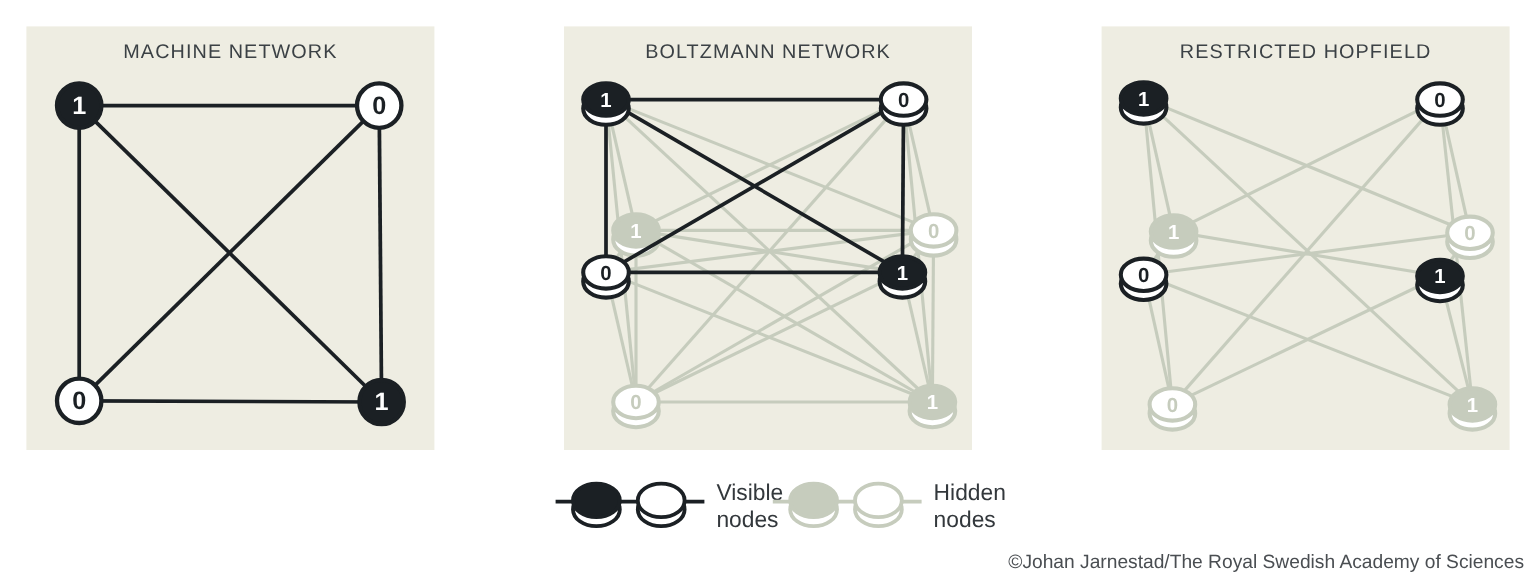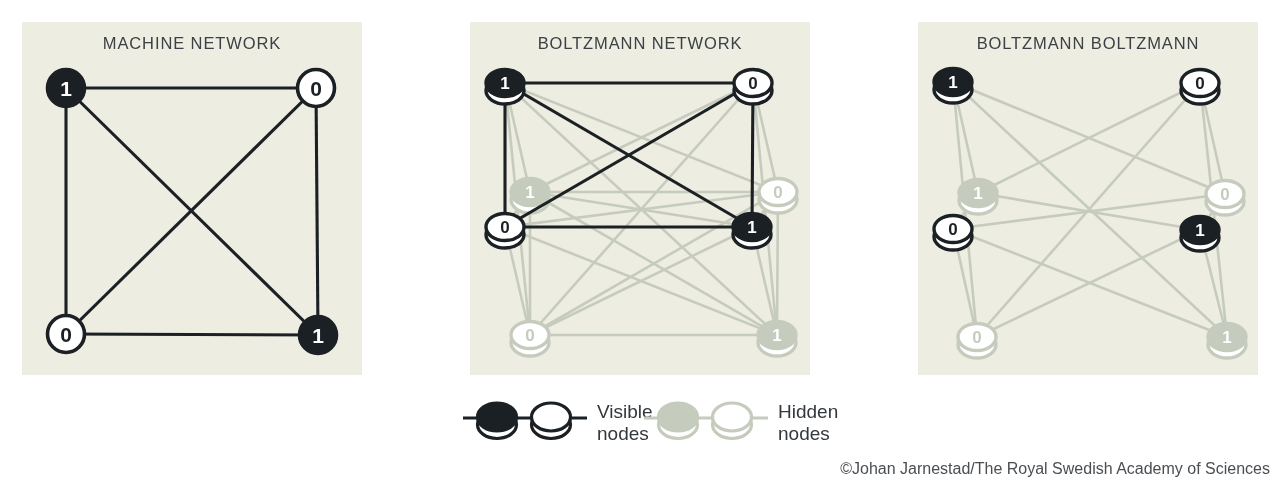--- a/index.html
+++ b/index.html
@@ -187,21 +187,21 @@
           <ellipse cx="35" cy="214.5" rx="19" ry="13.5" fill="#ffffff" stroke="#1b2024" stroke-width="3.4"></ellipse>
           <ellipse cx="35" cy="207" rx="19" ry="13.5" fill="#ffffff" stroke="#1b2024" stroke-width="3.4"></ellipse>
           <text x="35" y="207.5" fill="#1b2024" text-anchor="middle" dominant-baseline="central" font-family="&quot;Liberation Sans&quot;, sans-serif" font-weight="bold" font-size="17">0</text>
         </g>
         <g>
           <ellipse cx="282" cy="215.5" rx="19" ry="13.5" fill="#ffffff" stroke="#1b2024" stroke-width="3.4"></ellipse>
           <ellipse cx="282" cy="208" rx="19" ry="13.5" fill="#1b2024" stroke="#1b2024" stroke-width="3.4"></ellipse>
           <text x="282" y="208.5" fill="#ffffff" text-anchor="middle" dominant-baseline="central" font-family="&quot;Liberation Sans&quot;, sans-serif" font-weight="bold" font-size="17">1</text>
         </g>
       </svg>
-    <h2 class="panel-title" style="color: rgb(59, 65, 69);">BOLTZMANN BOLTZMANN</h2>
+    <h2 class="panel-title" style="color: rgb(59, 65, 69);">RESTRICTED HOPFIELD</h2>
   </section>
 
   <div class="legend-item" id="legend-visible">
     <svg width="128" height="58" viewBox="0 0 128 58">
         <line x1="2" y1="27" x2="126" y2="27" stroke="#1b2024" stroke-width="3"></line>
         <g>
           <ellipse cx="36" cy="33.5" rx="19.5" ry="14" fill="#ffffff" stroke="#1b2024" stroke-width="3.2"></ellipse>
           <ellipse cx="36" cy="26" rx="19.5" ry="14" fill="#1b2024" stroke="#1b2024" stroke-width="3.2"></ellipse>
         </g>
         <g>

